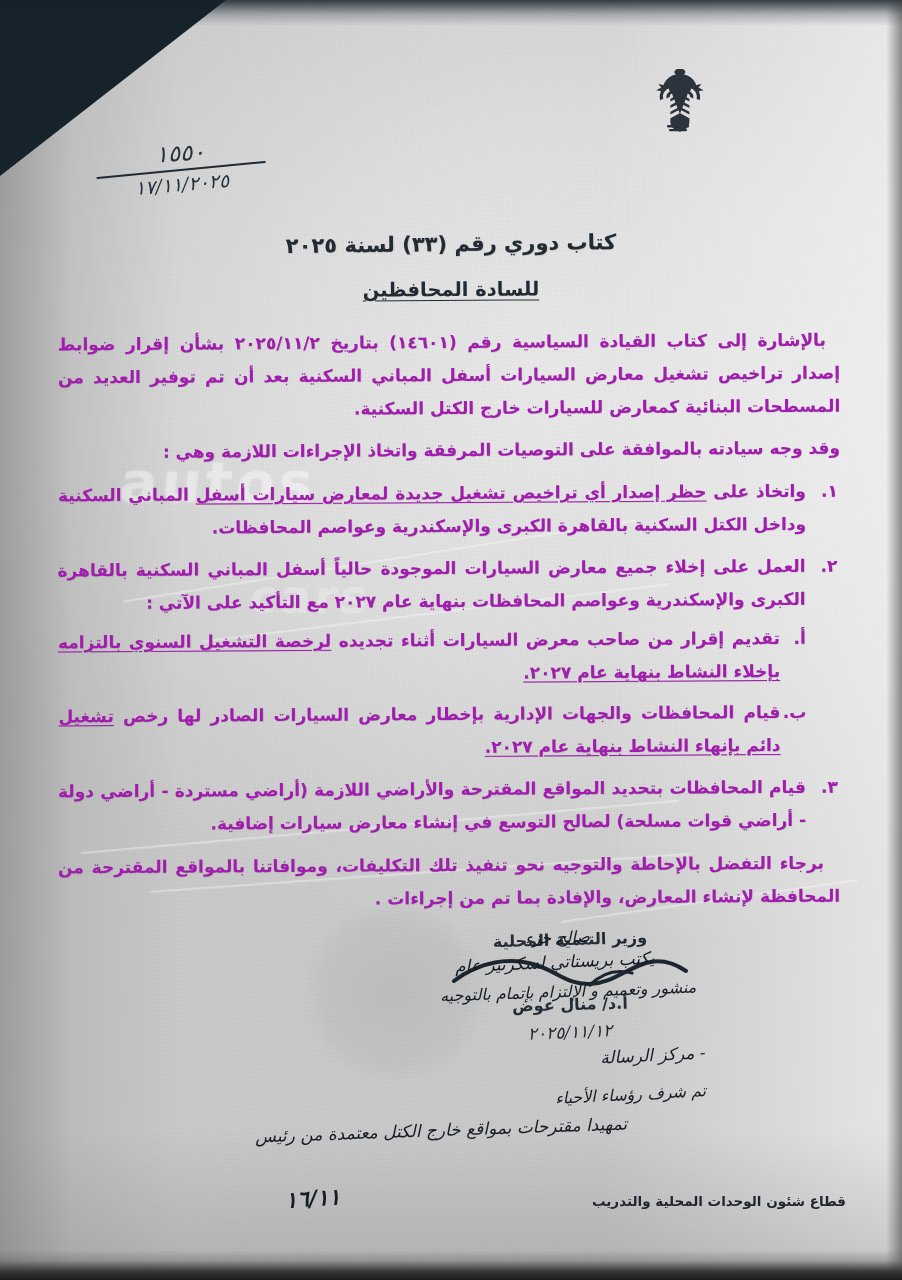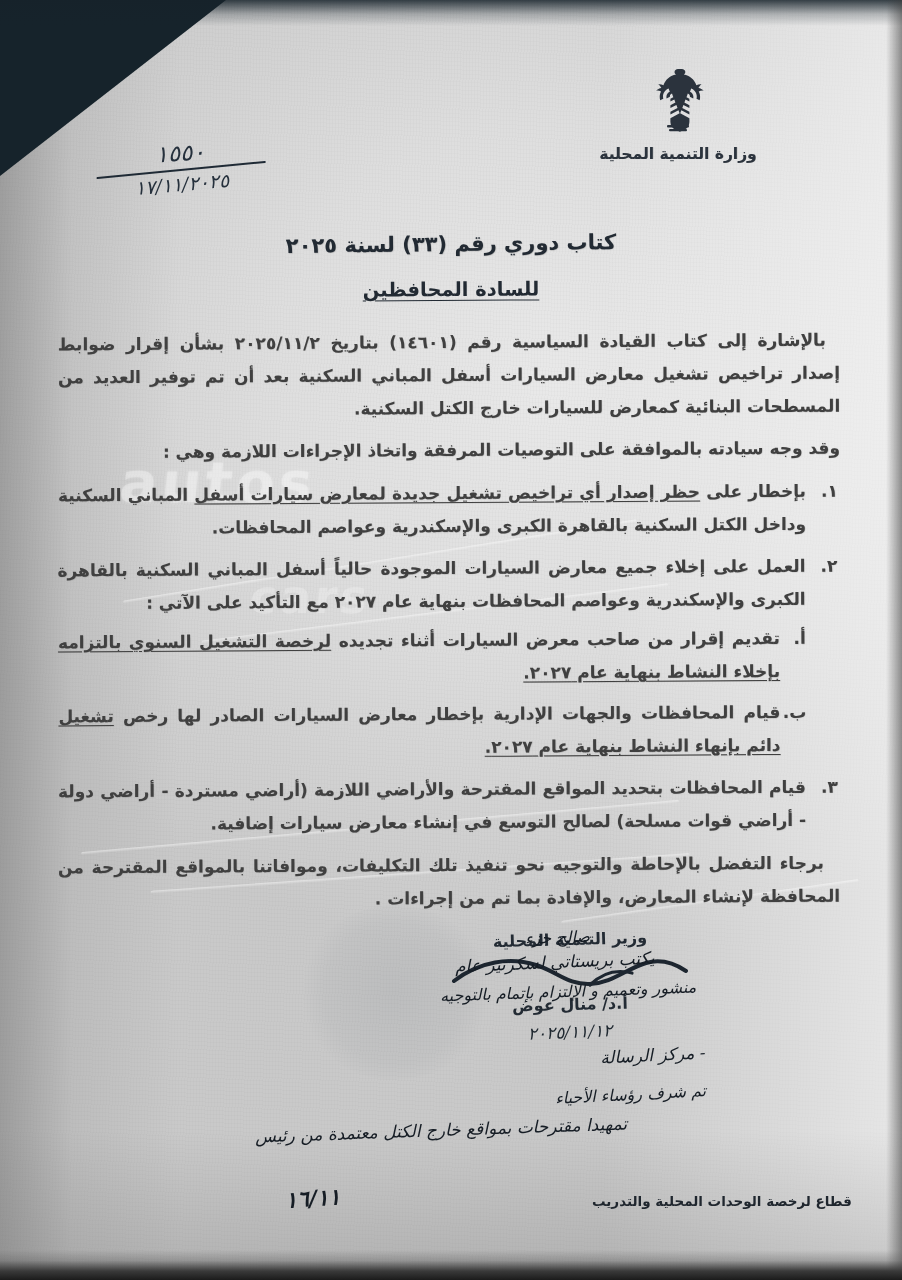--- a/index.html
+++ b/index.html
@@ -192,21 +192,21 @@
     text-underline-offset: 4px;
     transform: rotate(-.4deg);
   }
 
   
   .body-wrap {
     position: absolute;
     right: 62px;
     left: 58px;
     top: 326px;
-    color: #404040;
+    color: #a21caf;
     font-size: 17px;
     line-height: 1.95;
     font-weight: 700;
     text-align: justify;
     text-shadow: .4px .4px .7px rgba(100,100,100,.35);
   }
   .para {
     margin: 0 0 9px 0;
     transform: rotate(-.35deg);
   }
@@ -360,42 +360,41 @@
   </div>
 
   <div class="letterhead">
     <svg class="emblem" viewBox="0 0 62 68">
       <g fill="#2b333d">
         <path d="M31 3 c-2 0-3.5 1.4-3.5 3 0 1.1 .6 2 1.5 2.5 -3 .6-5.5 1.8-7.5 3.4 -2.6 2-4.2 4.6-5 7.4 -1.6-.9-3.4-1.3-5.3-1.1 1.4 1 2.5 2.3 3.1 3.8 -2 .3-3.8 1.2-5.2 2.6 1.8-.2 3.5 .1 5 .9 -.9 1.6-1.4 3.4-1.4 5.4 0 1.2 .2 2.3 .5 3.4 l3.1-1.6 c-.2-.7-.3-1.4-.3-2.2 0-3.6 2.3-6.7 5.6-8 l1.2 3.3 c-2 .9-3.4 2.9-3.4 5.2 0 .5 .1 1 .2 1.5 l3.3-1.8 c0-.1 0-.2 0-.3 0-1.3 .9-2.4 2.1-2.8 l1.3 3.6 -2.9 1.6 0 2.8 3.9-2.1 1.1 3.1 -5 2.7 0 2.8 6-3.2 1.1 3.1 -7.1 3.8 0 2.8 8.1-4.4 1.1 3.1 -9.2 5 0 3.6 c0 3.4 2 6.5 5.1 7.9 l4.4 2 4.4-2 c3.1-1.4 5.1-4.5 5.1-7.9 l0-3.6 -9.2-5 1.1-3.1 8.1 4.4 0-2.8 -7.1-3.8 1.1-3.1 6 3.2 0-2.8 -5-2.7 1.1-3.1 3.9 2.1 0-2.8 -2.9-1.6 1.3-3.6 c1.2 .4 2.1 1.5 2.1 2.8 0 .1 0 .2 0 .3 l3.3 1.8 c.1-.5 .2-1 .2-1.5 0-2.3-1.4-4.3-3.4-5.2 l1.2-3.3 c3.3 1.3 5.6 4.4 5.6 8 0 .8-.1 1.5-.3 2.2 l3.1 1.6 c.3-1.1 .5-2.2 .5-3.4 0-2-.5-3.8-1.4-5.4 1.5-.8 3.2-1.1 5-.9 -1.4-1.4-3.2-2.3-5.2-2.6 .6-1.5 1.7-2.8 3.1-3.8 -1.9-.2-3.7 .2-5.3 1.1 -.8-2.8-2.4-5.4-5-7.4 -2-1.6-4.5-2.8-7.5-3.4 .9-.5 1.5-1.4 1.5-2.5 0-1.6-1.5-3-3.5-3 z"></path>
         <rect x="20" y="59" width="22" height="2.6" rx="1"></rect>
         <rect x="22" y="63" width="18" height="2.2" rx="1"></rect>
       </g>
     </svg>
-    <div class="lh-line">وزارة التنمية المحلية</div>
   </div>
 
   <div class="ref-block">
     <div class="ref-number">١٥٥٠</div>
     <div class="ref-rule"></div>
     <div class="ref-date">١٧/١١/٢٠٢٥</div>
   </div>
 
   <div class="doc-title">كتاب دوري رقم (٣٣) لسنة ٢٠٢٥</div>
   <div class="doc-addressee">للسادة المحافظين</div>
 
   <div class="body-wrap">
 
     <p class="para para-intro">بالإشارة إلى كتاب القيادة السياسية رقم (١٤٦٠١) بتاريخ ٢٠٢٥/١١/٢ بشأن إقرار ضوابط إصدار تراخيص تشغيل معارض السيارات أسفل المباني السكنية بعد أن تم توفير العديد من المسطحات البنائية كمعارض للسيارات خارج الكتل السكنية.</p>
     <p class="para">وقد وجه سيادته بالموافقة على التوصيات المرفقة واتخاذ الإجراءات اللازمة وهي :</p>
 
     <ol class="main-list">
 
       <li>
         <span class="marker">١.</span>
-        <span>بإخطار على</span>
+        <span>واتخاذ على</span>
         <span class="u-line">حظر إصدار أي تراخيص تشغيل جديدة لمعارض سيارات أسفل</span>
         <span>المباني السكنية وداخل الكتل السكنية بالقاهرة الكبرى والإسكندرية وعواصم المحافظات.</span>
       </li>
 
       <li>
         <span class="marker">٢.</span>
         <span>العمل على إخلاء جميع معارض السيارات الموجودة حالياً أسفل المباني السكنية بالقاهرة الكبرى والإسكندرية وعواصم المحافظات بنهاية عام ٢٠٢٧ مع التأكيد على الآتي :</span>
         <ul class="sub-list">
           <li>
             <span class="marker">أ.</span>
@@ -433,17 +432,17 @@
   </div>
 
   <div class="hand-note hn1">صالح جزء</div>
   <div class="hand-note hn2">يكتب بريستاتي لسكرتير عام</div>
   <div class="hand-note hn3">منشور وتعميم و الإلتزام بإتمام بالتوجيه</div>
   <div class="hand-note hn4">- مركز الرسالة</div>
   <div class="hand-note hn5">تم شرف رؤساء الأحياء</div>
   <div class="hand-note hn6">تمهيدا مقترحات بمواقع خارج الكتل معتمدة من رئيس</div>
   <div class="hand-note hn7">١٦/١١</div>
 
-  <div class="dept-line">قطاع لرخصة الوحدات المحلية والتدريب</div>
+  <div class="dept-line">قطاع شئون الوحدات المحلية والتدريب</div>
 
   <div class="bottom-dark-line"></div>
 
 </div>
 
 </body></html>

